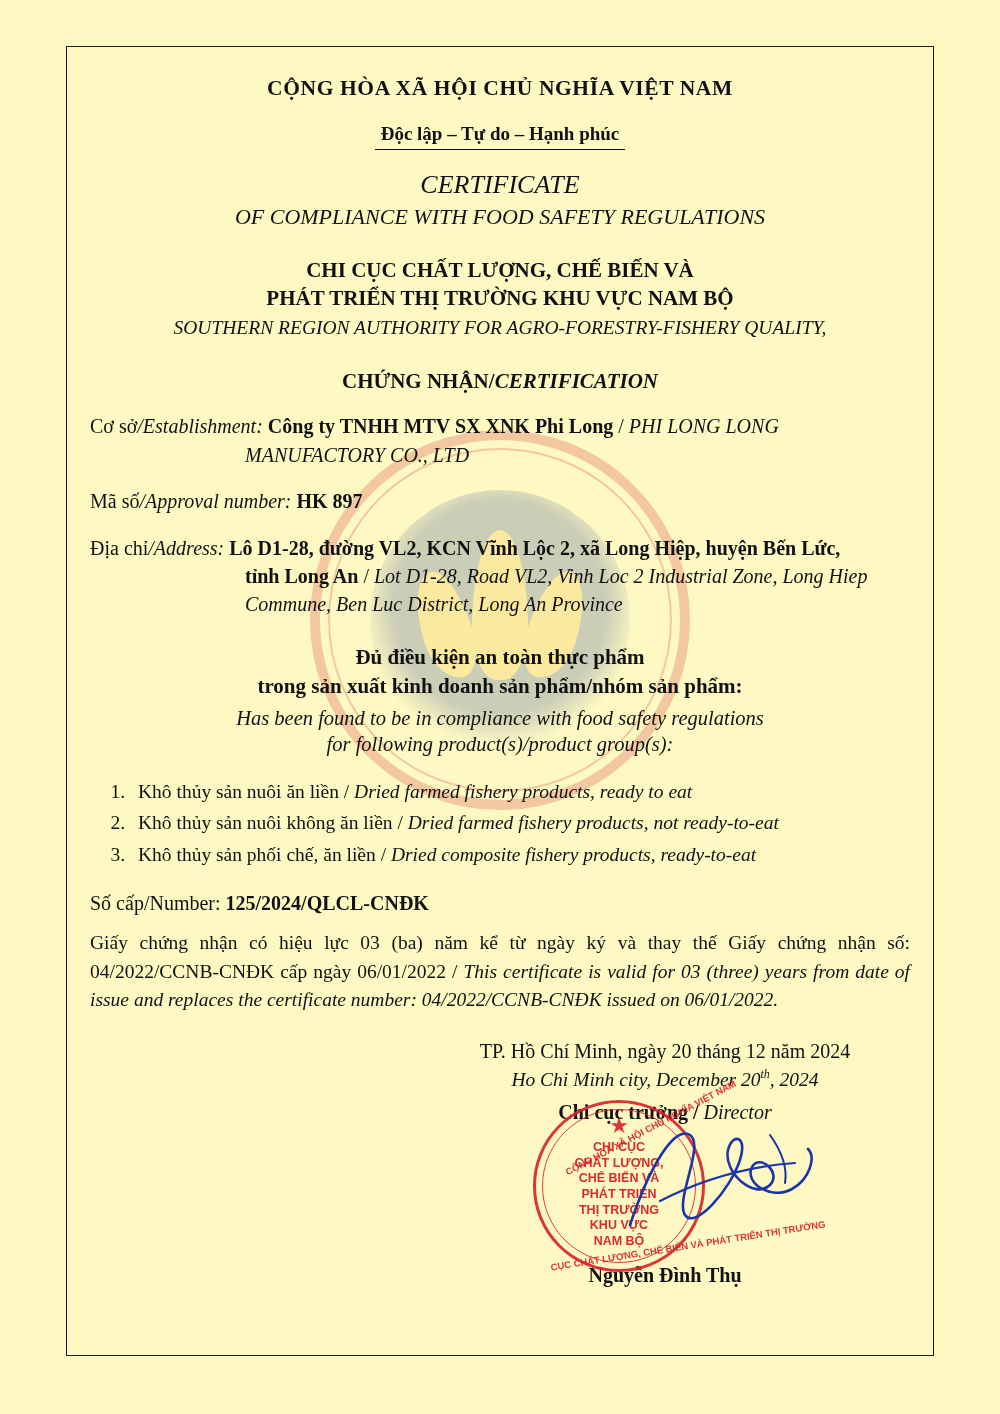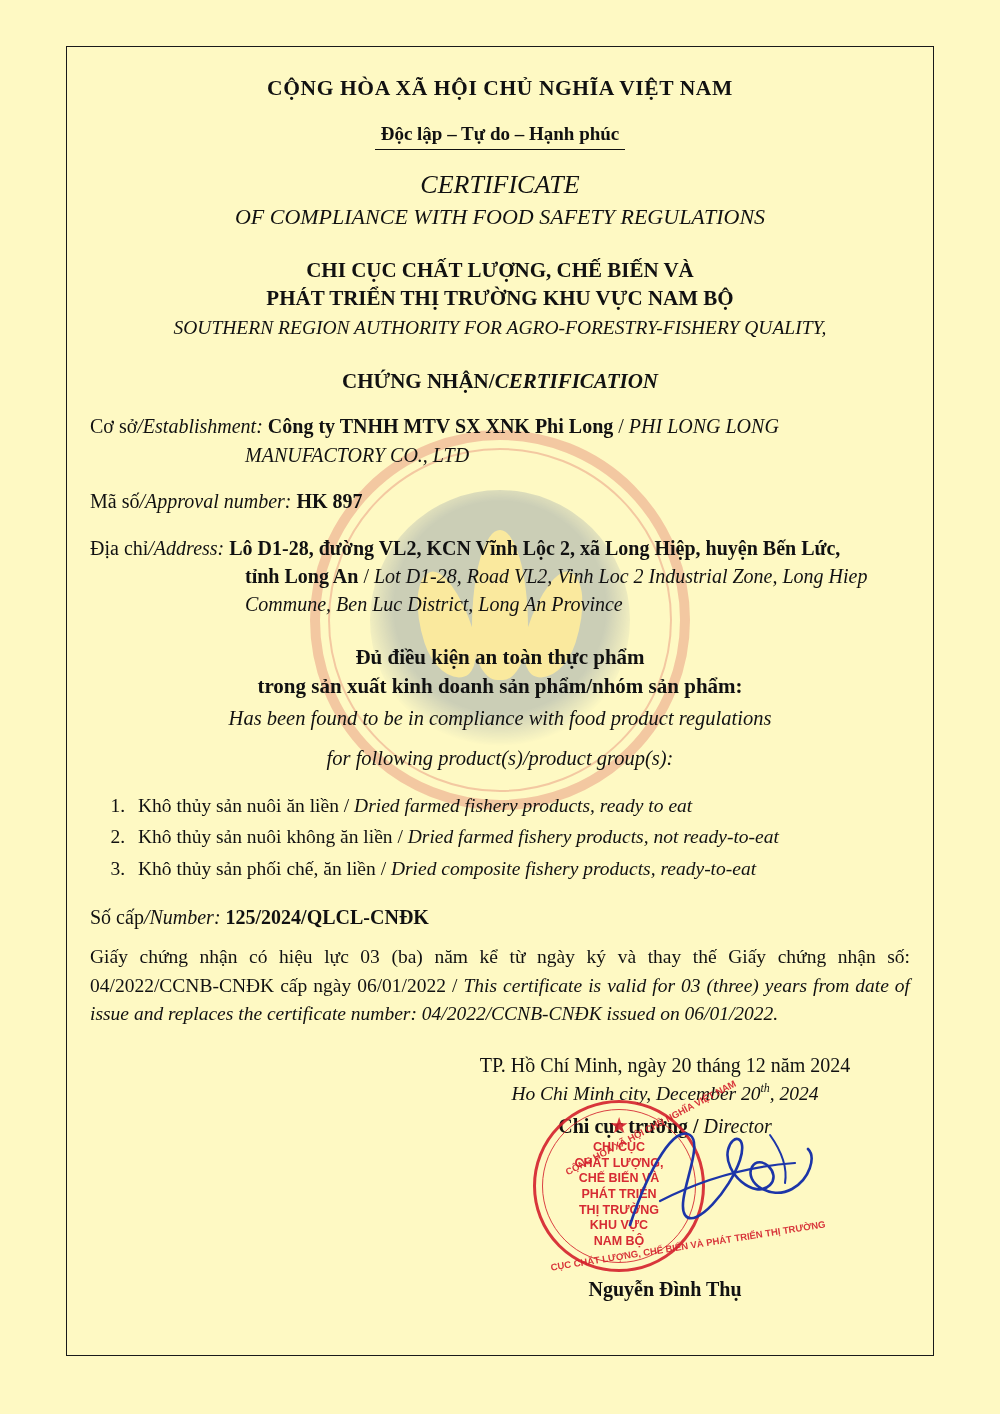--- a/index.html
+++ b/index.html
@@ -196,38 +196,38 @@
   }
   .decl-en1 {
     font-size: 20.5px;
     font-style: italic;
     margin-top: 8px;
     text-align: center;
   }
   .decl-en2 {
     font-size: 20.5px;
     font-style: italic;
-    margin-top: 17px;
+    margin-top: 3px;
     text-align: center;
   }
 
   ol.products {
     margin: 20px 0 0 0;
     padding-left: 40px;
     font-size: 19.5px;
     line-height: 1.62;
   }
   ol.products li { padding-left: 8px; }
   ol.products li .en { font-style: italic; }
 
   .number-line {
     font-size: 20px;
     margin-top: 22px;
   }
-  .number-line .lbl-en { font-style: italic; }
+  .number-line .lbl-en { }
   .number-line .val { font-weight: bold; }
 
   .validity {
     font-size: 19.5px;
     margin-top: 14px;
     line-height: 1.45;
     text-align: justify;
   }
   .validity .en { font-style: italic; }
 
@@ -375,21 +375,21 @@
 
     <div class="field indent">
       <span class="lbl-vi">Địa chỉ</span><span class="lbl-en">/Address:</span>
       <span class="val-b">Lô D1-28, đường VL2, KCN Vĩnh Lộc 2, xã Long Hiệp, huyện Bến Lức,</span>
       <span class="hang"><span class="val-b">tỉnh Long An</span><span> / </span><span class="val-i">Lot D1-28, Road VL2, Vinh Loc 2 Industrial Zone, Long Hiep</span></span>
       <span class="hang val-i">Commune, Ben Luc District, Long An Province</span>
     </div>
 
     <div class="decl1">Đủ điều kiện an toàn thực phẩm</div>
     <div class="decl2">trong sản xuất kinh doanh sản phẩm/nhóm sản phẩm:</div>
-    <div class="decl-en1">Has been found to be in compliance with food product regulations</div>
+    <div class="decl-en1">Has been found to be in compliance with food safety regulations</div>
     <div class="decl-en2">for following product(s)/product group(s):</div>
 
     <ol class="products">
       <li>
         <span>Khô thủy sản nuôi ăn liền</span><span> / </span><span class="en">Dried farmed fishery products, ready to eat</span>
       </li>
       <li>
         <span>Khô thủy sản nuôi không ăn liền</span><span> / </span><span class="en">Dried farmed fishery products, not ready-to-eat</span>
       </li>
       <li>

